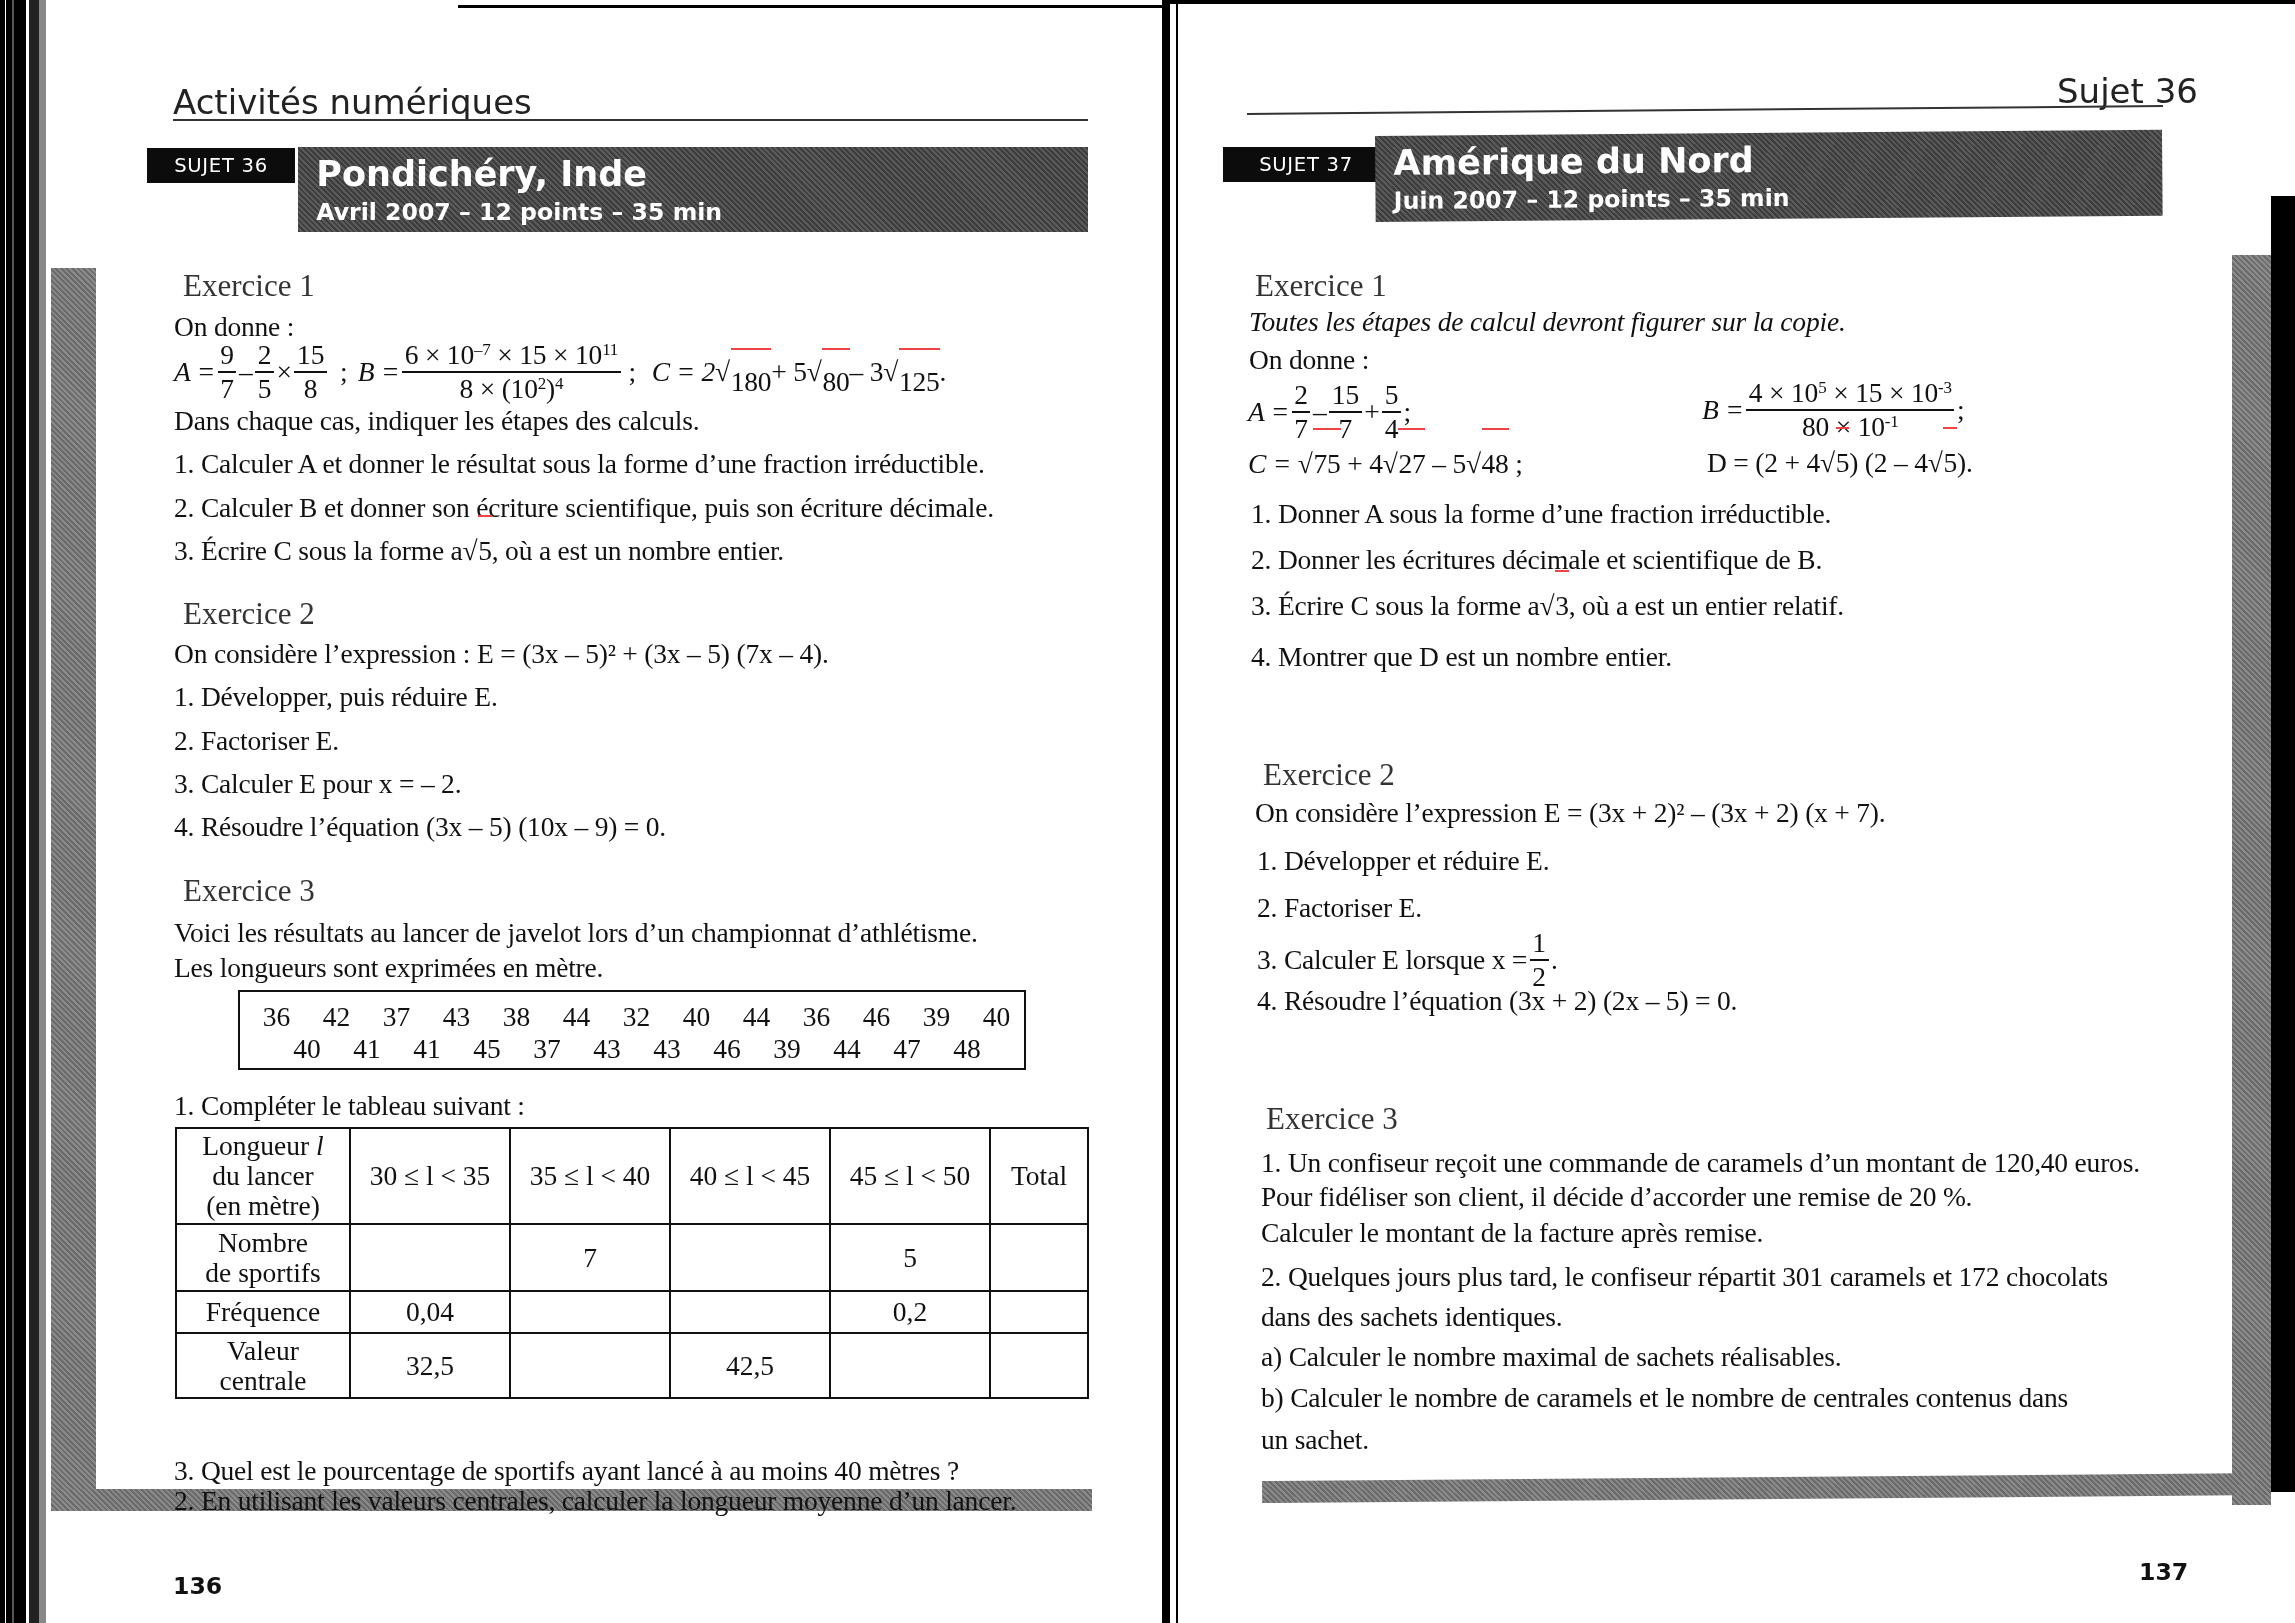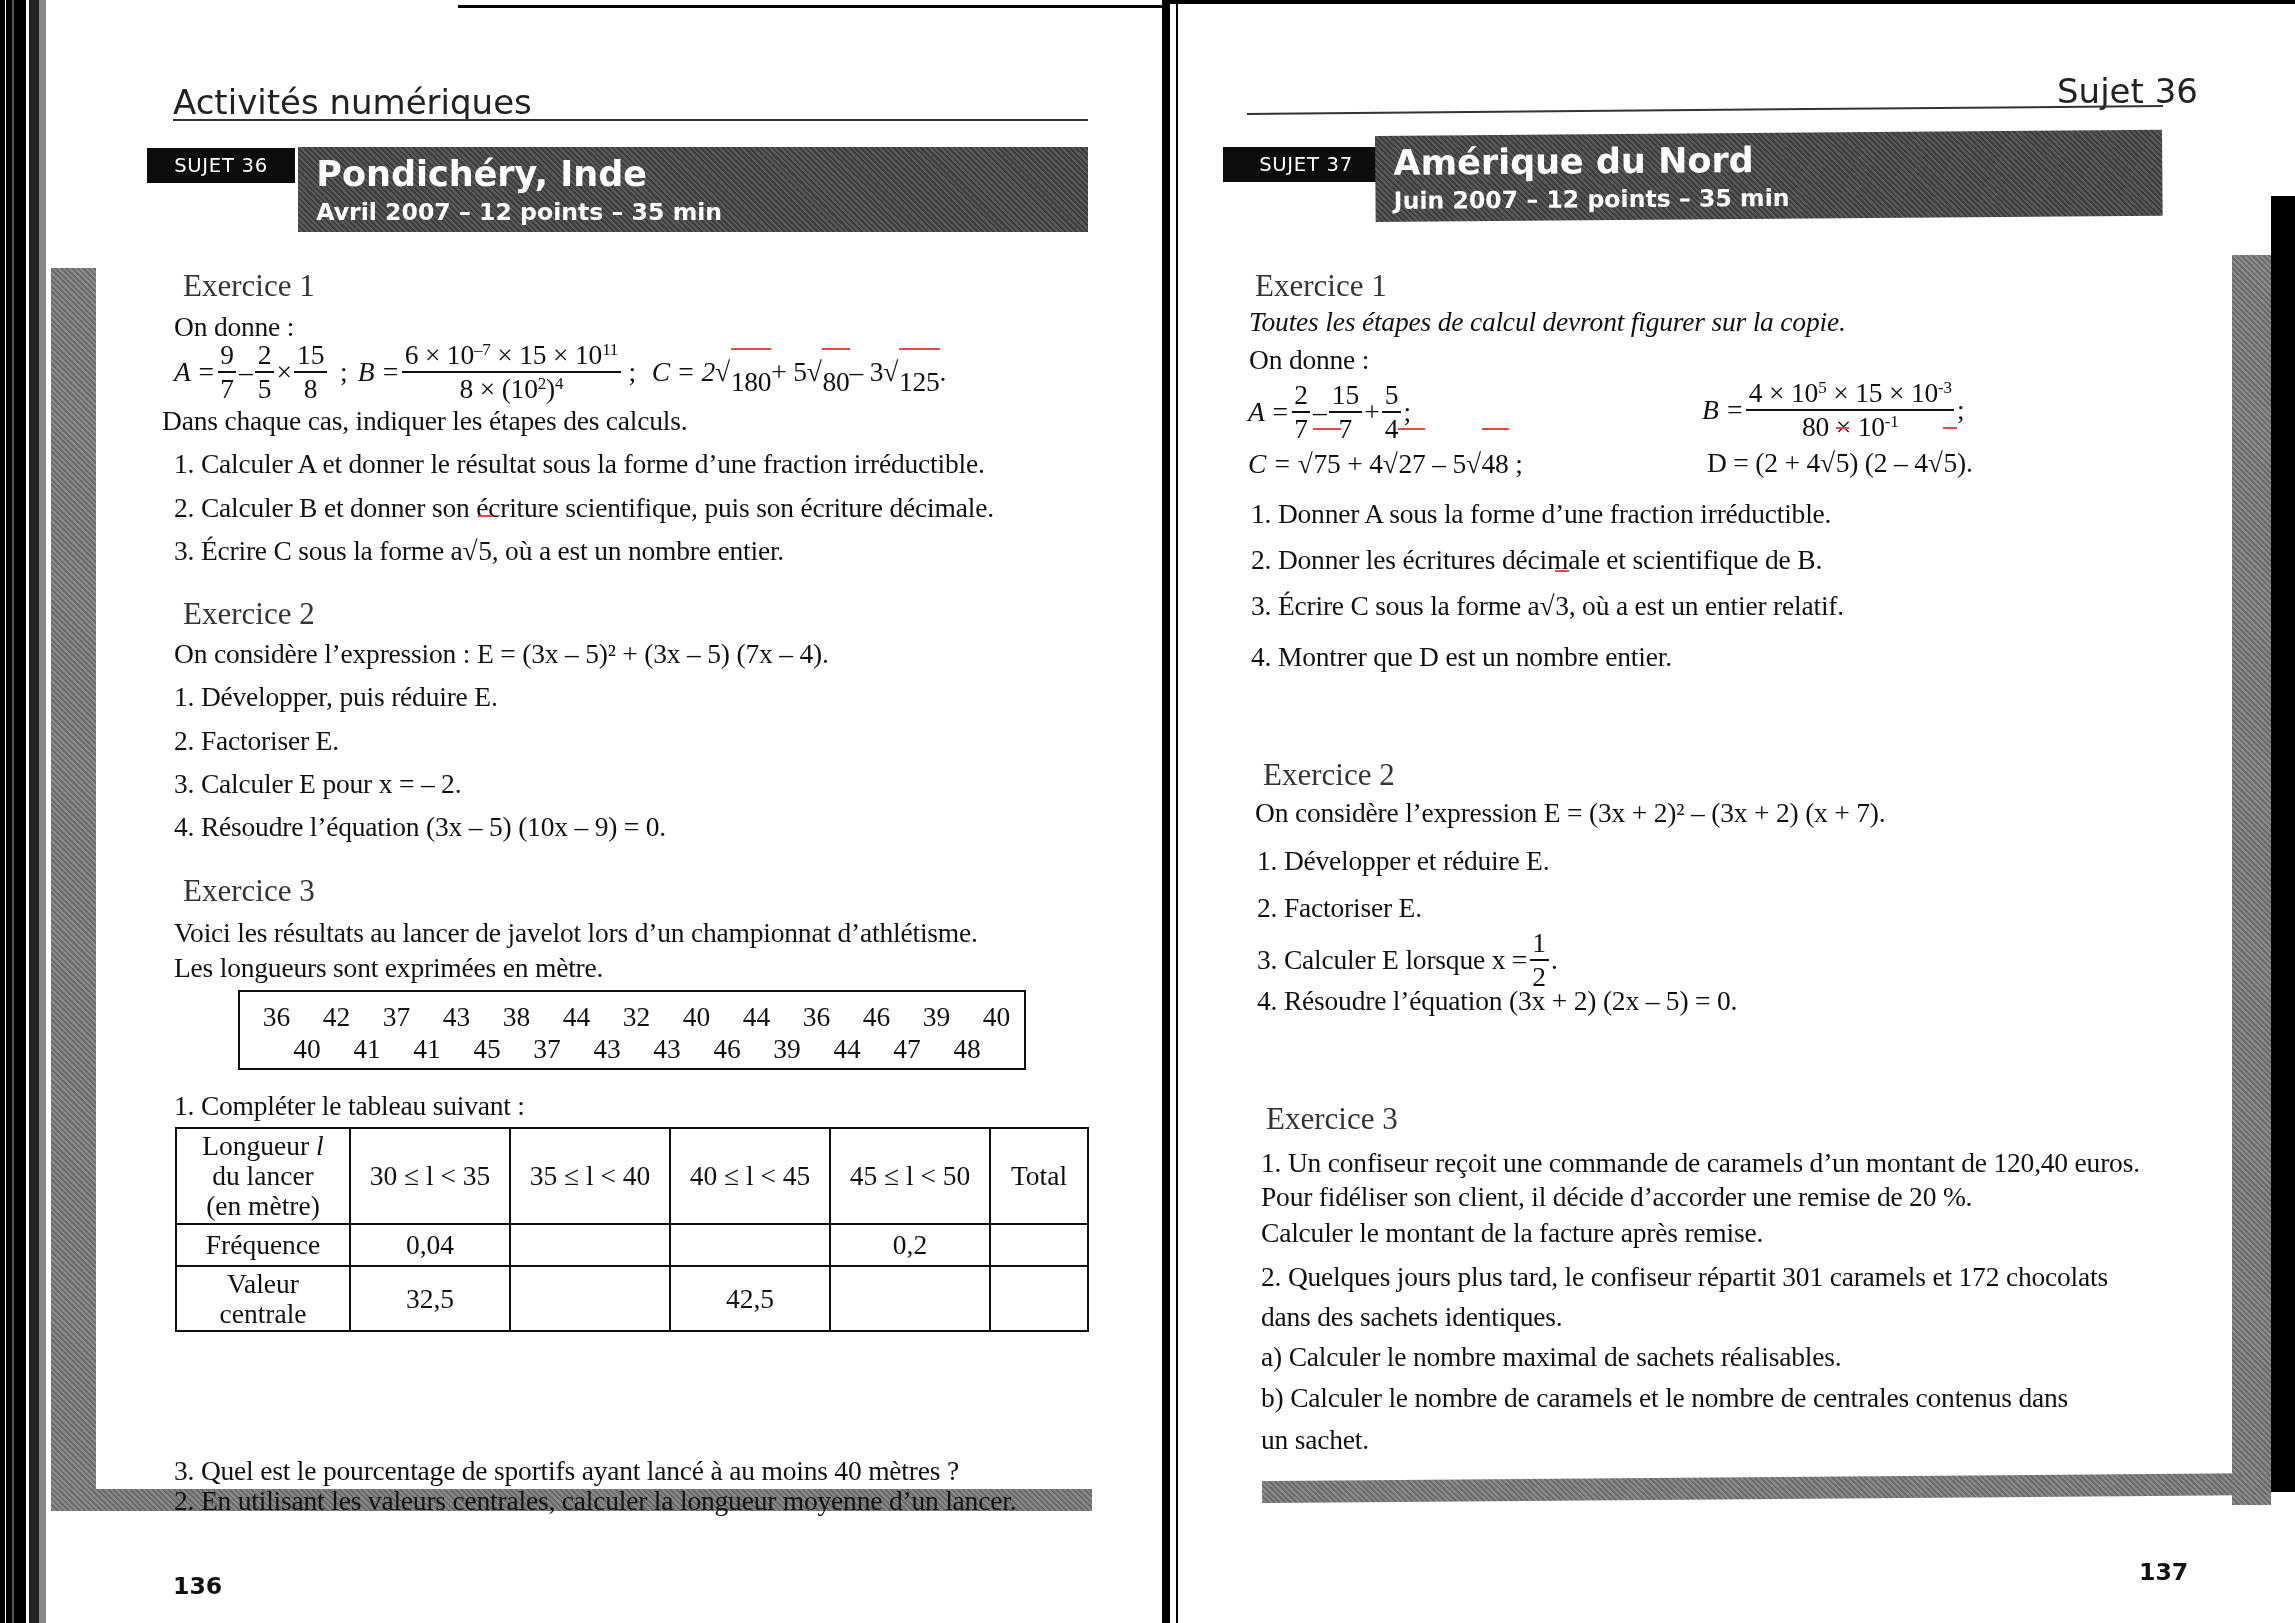--- a/index.html
+++ b/index.html
@@ -108,21 +108,21 @@
       <span class="sqrt">180</span>
     <span> + 5</span>
     <span class="rad">√</span>
       <span class="sqrt">80</span>
     <span> – 3</span>
     <span class="rad">√</span>
       <span class="sqrt">125</span>
       <span>.</span>
   </div>
 
-  <div class="abs txt" style="left:162px; top:407px;font-family:Liberation Serif, serif;">Dans chaque cas, indiquer les étapes des calculs.</div>
+  <div class="abs txt" style="left:174px; top:407px;font-family:Liberation Serif, serif;">Dans chaque cas, indiquer les étapes des calculs.</div>
   <div class="abs txt" style="left:174px; top:450px;">1. Calculer A et donner le résultat sous la forme d’une fraction irréductible.</div>
   <div class="abs txt" style="left:174px; top:494px;">2. Calculer B et donner son écriture scientifique, puis son écriture décimale.</div>
   <div class="abs txt" style="left:174px; top:537px;">
     <span>3. Écrire C sous la forme a</span><span>√</span><span class="sqrt">5</span><span>, où a est un nombre entier.</span>
   </div>
 
   <div class="abs ex-title" style="left:183px; top:596px;">Exercice 2</div>
   <div class="abs txt" style="left:174px; top:640px;">On considère l’expression : E = (3x – 5)² + (3x – 5) (7x – 4).</div>
   <div class="abs txt" style="left:174px; top:683px;">1. Développer, puis réduire E.</div>
   <div class="abs txt" style="left:174px; top:727px;">2. Factoriser E.</div>
@@ -170,20 +170,28 @@
   <table class="abs stats" style="left:175px; top:1127px; width:914px;">
     <tbody>
         <tr style="height:96px;">
       <td class="rowh" style="width:172px;">Longueur <i>l</i><br>du lancer<br>(en mètre)</td>
       <td style="width:158px;">30 ≤ l &lt; 35</td>
       <td style="width:158px;">35 ≤ l &lt; 40</td>
       <td style="width:158px;">40 ≤ l &lt; 45</td>
       <td style="width:158px;">45 ≤ l &lt; 50</td>
       <td>Total</td>
     </tr>
+    <tr style="height:67px;">
+      <td class="rowh">Nombre<br>de sportifs</td>
+      <td></td>
+      <td>7</td>
+      <td></td>
+      <td>5</td>
+      <td></td>
+    </tr>
     <tr style="height:42px;">
       <td class="rowh">Fréquence</td>
       <td>0,04</td>
       <td></td>
       <td></td>
       <td>0,2</td>
       <td></td>
     </tr>
     <tr style="height:65px;">
       <td class="rowh">Valeur<br>centrale</td>

